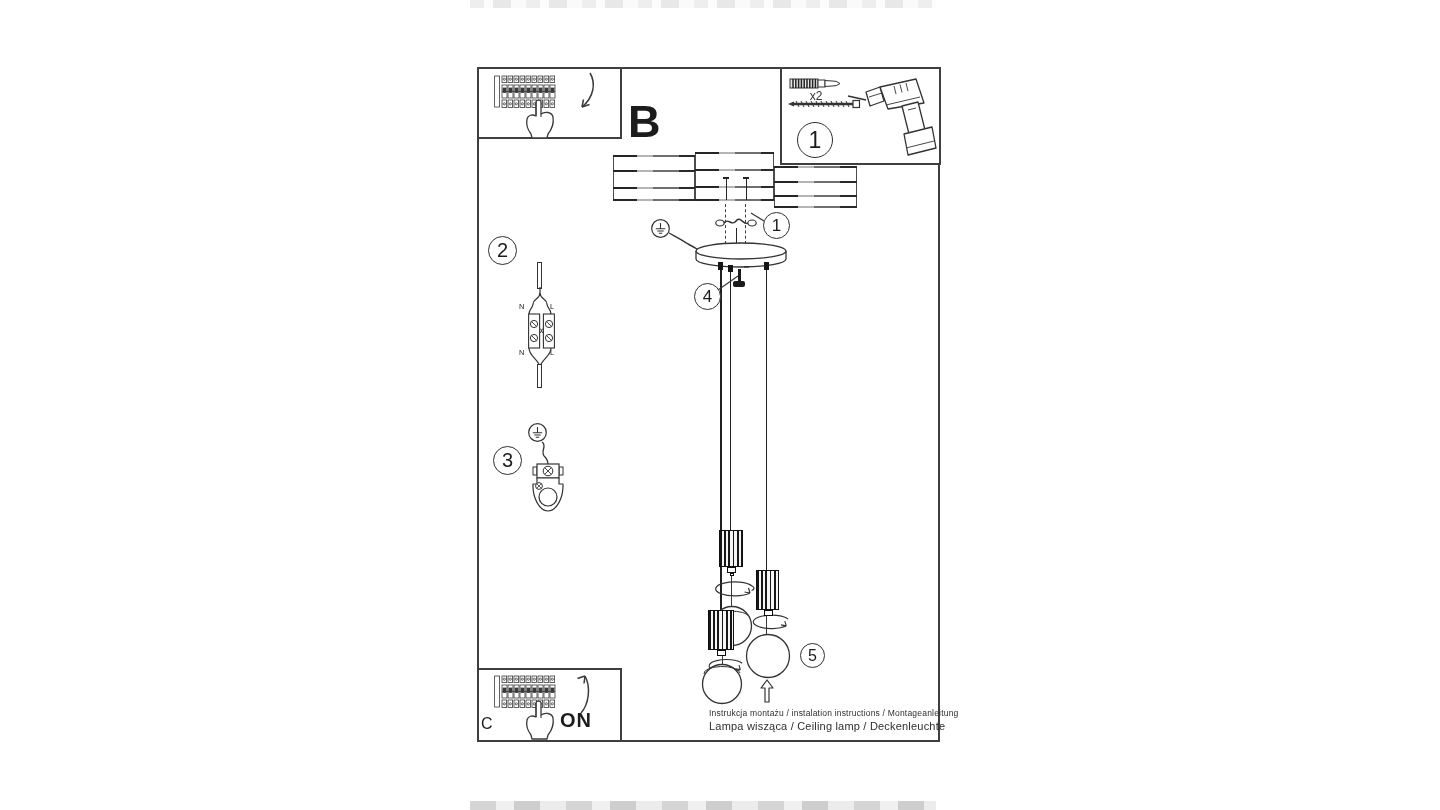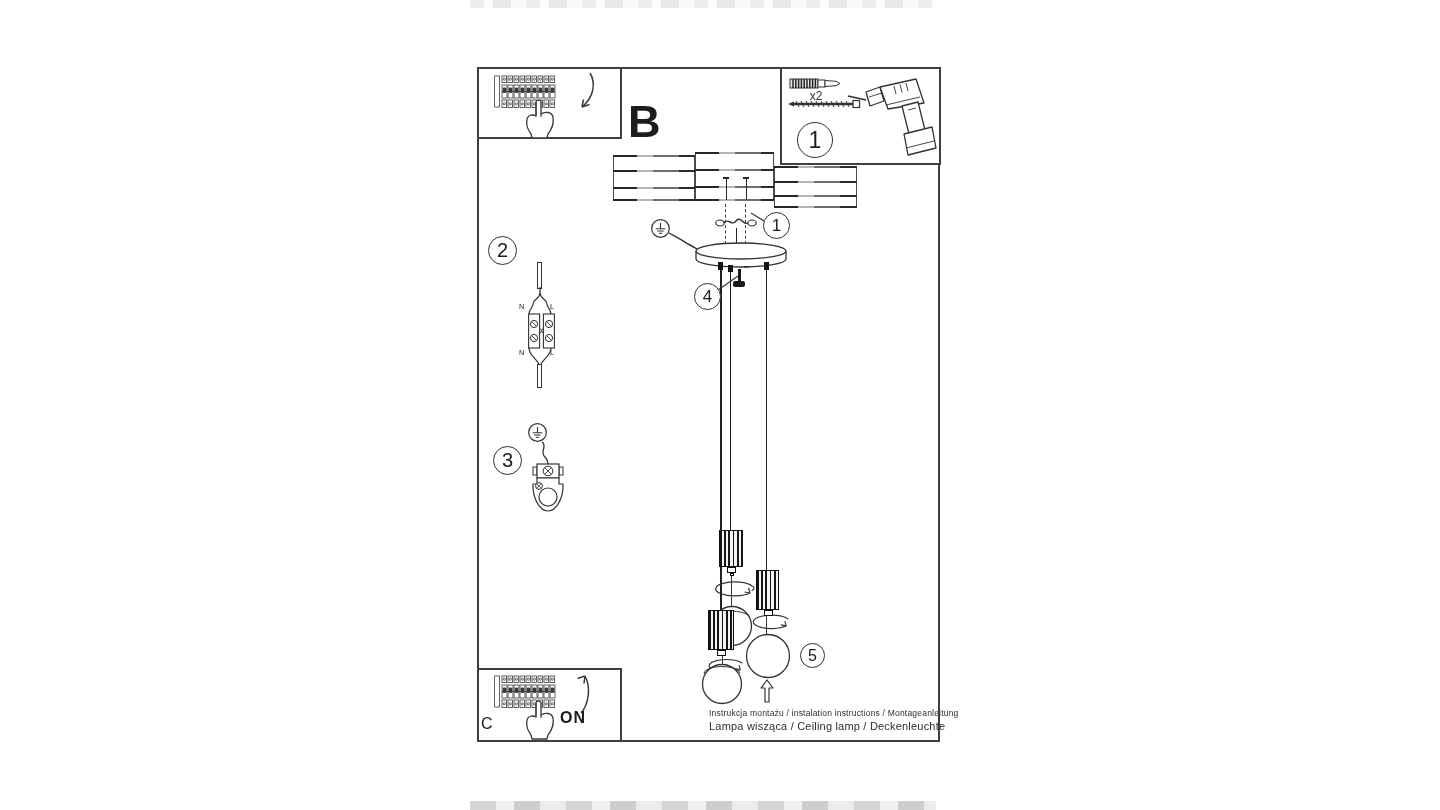--- a/index.html
+++ b/index.html
@@ -378,19 +378,19 @@
     </g>
   </svg>
   <svg class="abs" style="left:520px;top:700px;z-index:6;" width="42" height="40" viewBox="0 0 42 40">
     <path d="M16,3 C16,0.5 21,0.5 21,3 L21,15 C25,12 32,13 33,18 C34,24 32,30 28,35 L27,39 L12,39 L11,35 C8,31 6,25 7,20 C8,16 12,15 16,17 Z" fill="#fff" stroke="#3a3a3a" stroke-width="1.3" stroke-linejoin="round"></path>
     <path d="M16,3 L16,17 M21,15 L21,18" fill="none" stroke="#3a3a3a" stroke-width="1.1"></path>
   </svg>
   <svg class="abs" style="left:562px;top:672px;z-index:6;" width="30" height="44" viewBox="0 0 30 44">
     <path d="M19,41 C27,32 29,15 23,4" fill="none" stroke="#3a3a3a" stroke-width="1.5"></path>
     <path d="M23,4 l-7.5,2.5 M23,4 l-1,7.5" fill="none" stroke="#3a3a3a" stroke-width="1.5"></path>
   </svg>
-  <div class="lbl" style="left:560px;top:710px;font-size:16px;font-weight:600;letter-spacing:1px;z-index:6;">ON</div>
+  <div class="lbl" style="left:560px;top:710px;font-size:20px;font-weight:600;letter-spacing:1px;z-index:6;">ON</div>
   <div class="lbl" style="left:481px;top:716px;font-size:16px;z-index:6;">C</div>
 
   <div class="lbl" style="left:709px;top:709px;font-size:8.5px;letter-spacing:0.2px;color:#2e2e2e;">Instrukcja montażu / instalation instructions / Montageanleitung</div>
   <div class="lbl" style="left:709px;top:721px;font-size:11px;letter-spacing:0.2px;color:#2e2e2e;">Lampa wisząca / Ceiling lamp / Deckenleuchte</div>
 
 </div>
 
 </body></html>

